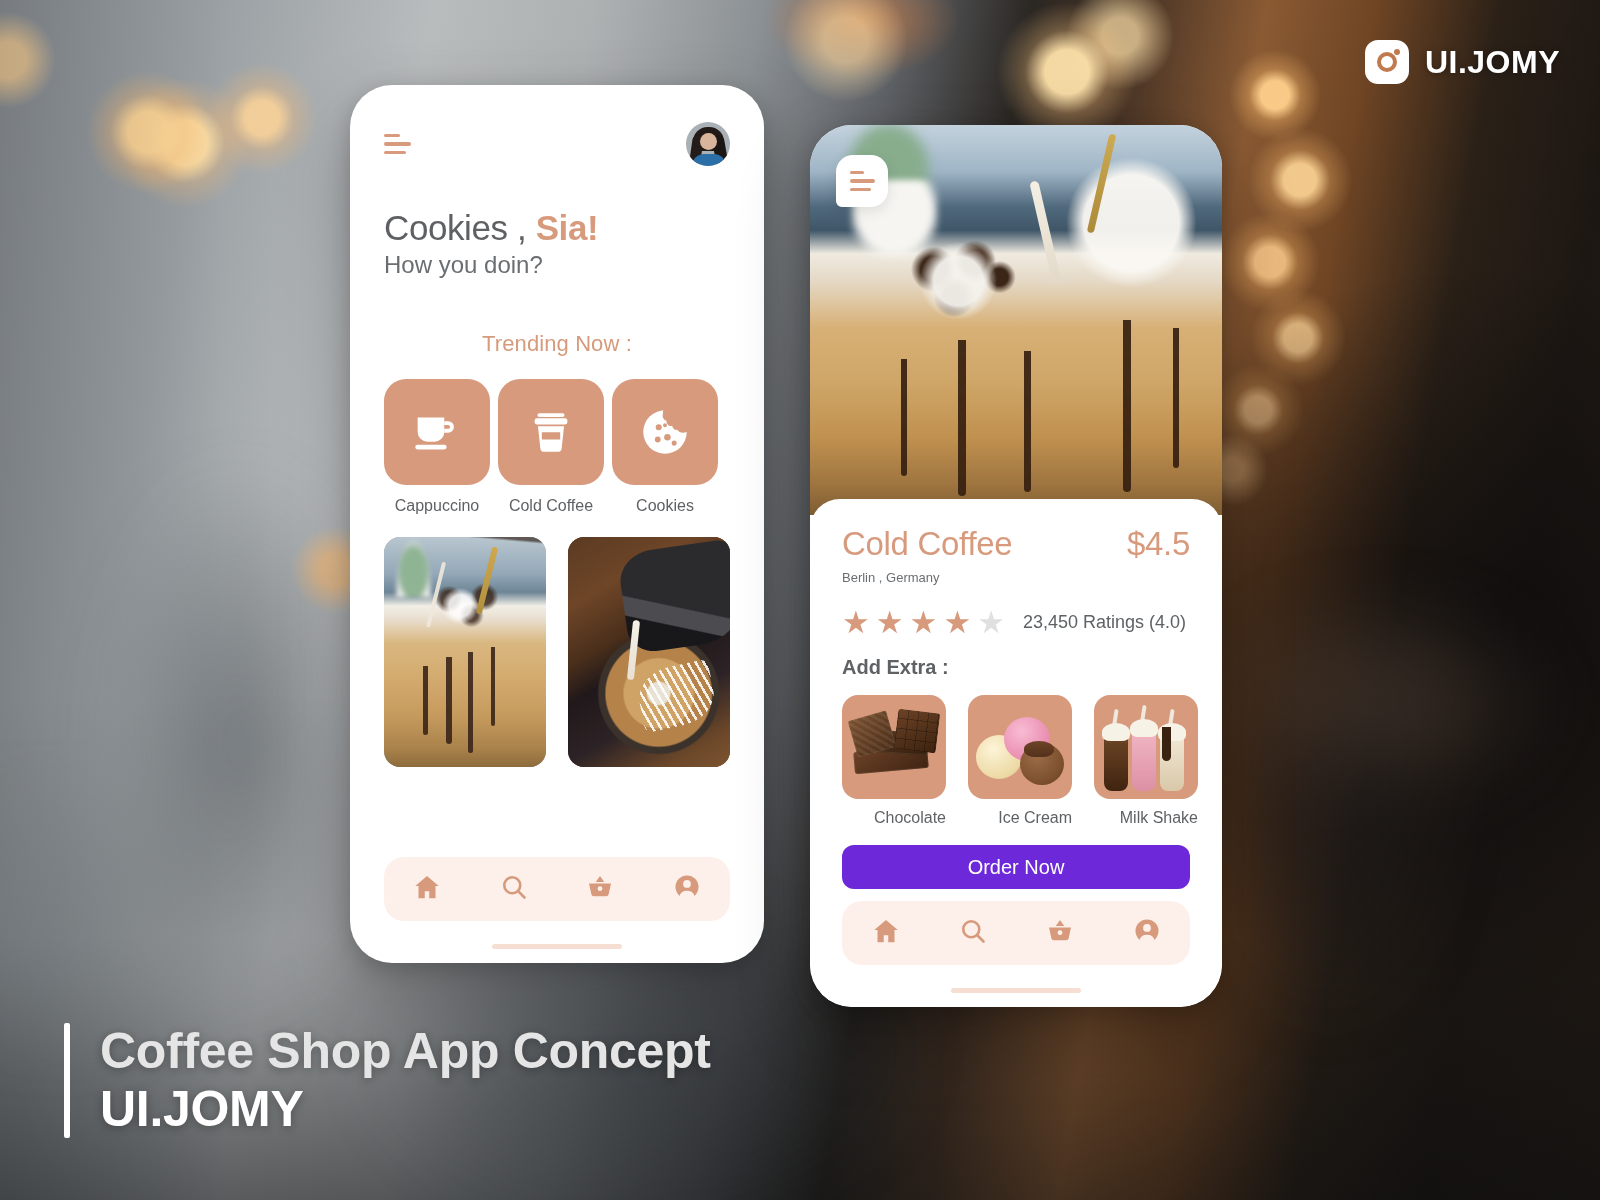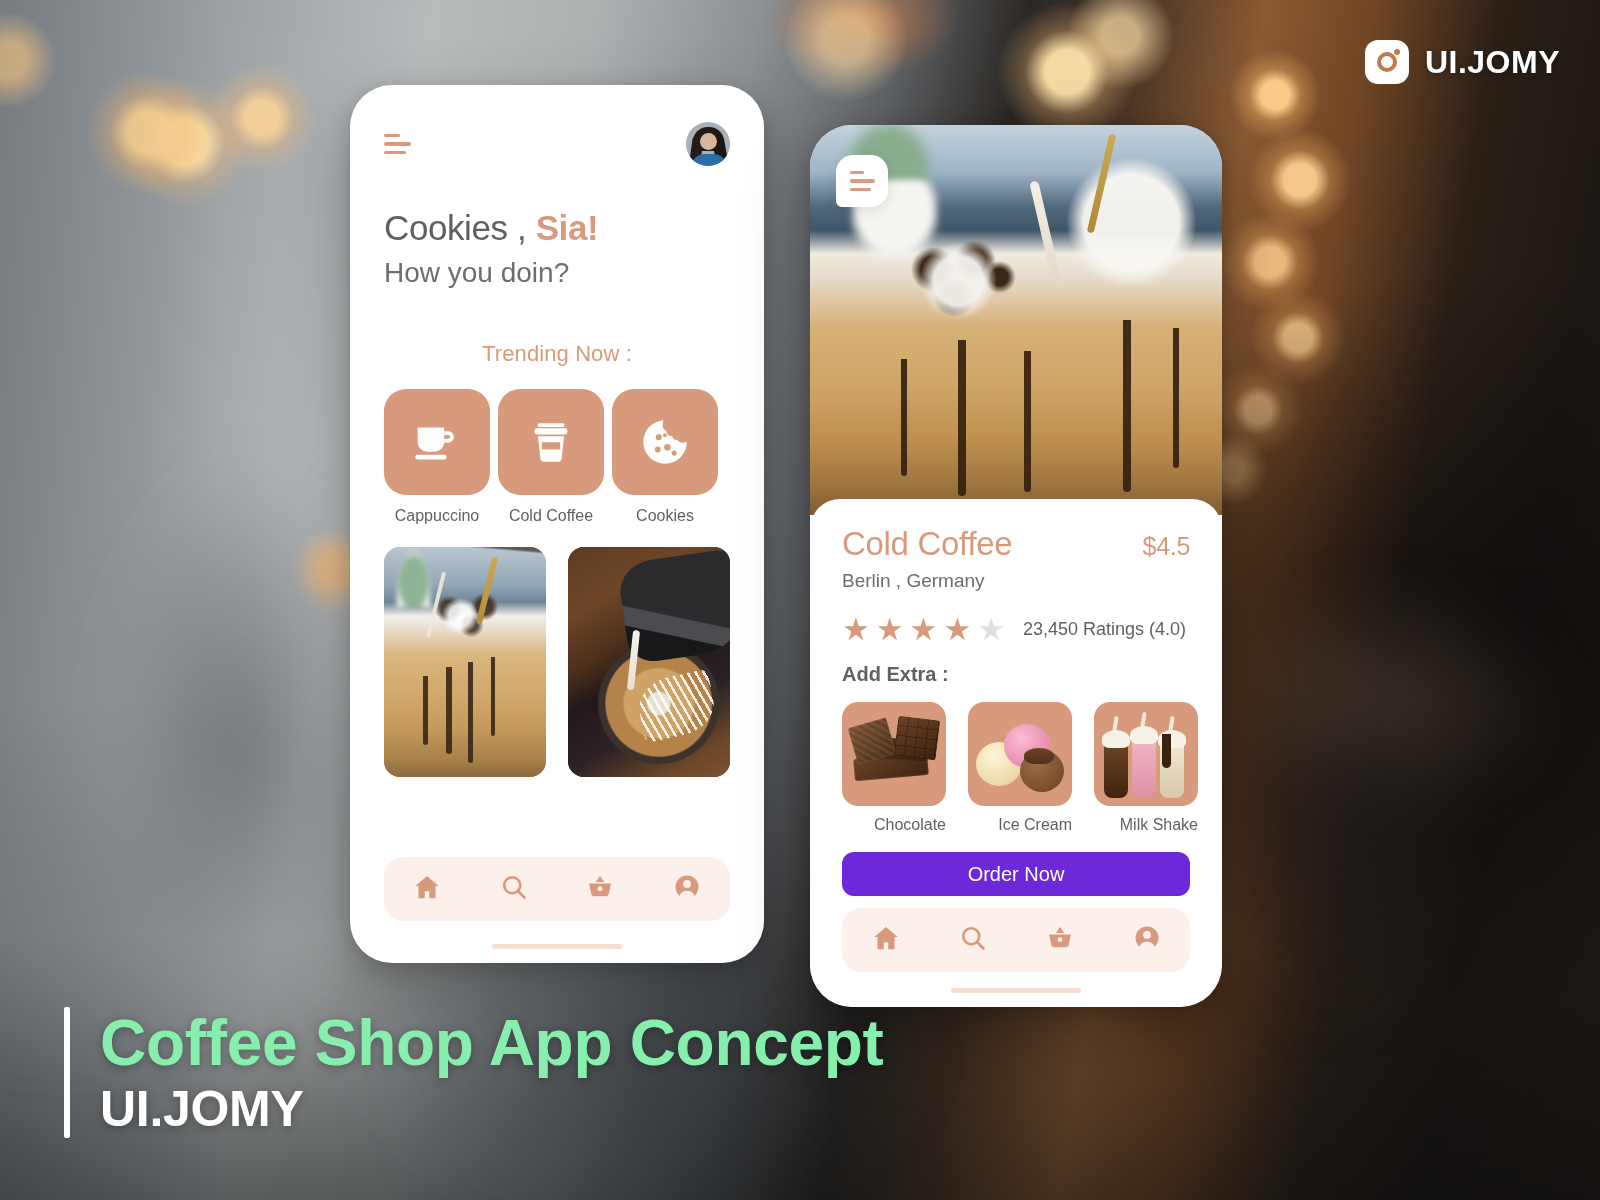--- a/index.html
+++ b/index.html
@@ -91,21 +91,21 @@
   }
 
   
   .caption {
     position: absolute; left: 64px; bottom: 62px;
     display: flex; align-items: stretch; gap: 30px; z-index: 40;
   }
   .caption .rule { width: 6px; background: #ffffff; border-radius: 2px; }
   .caption .lines { display: flex; flex-direction: column; justify-content: center; }
   .caption-title {
-    color: #86efac; font-size: 64px; font-weight: bold; line-height: 1.15;
+    color: #e5e5e5; font-size: 50px; font-weight: bold; line-height: 1.15;
     letter-spacing: -.3px; text-shadow: 0 2px 10px rgba(0,0,0,.3);
   }
   .caption-sub {
     color: #fff; font-size: 50px; font-weight: bold; line-height: 1.15;
     letter-spacing: -.3px; text-shadow: 0 2px 10px rgba(0,0,0,.3);
   }
 
   
   .phone {
     position: absolute; border-radius: 42px; overflow: hidden;
@@ -144,21 +144,21 @@
   .avatar .hair3 { position:absolute; right:4px; top:13px; width:12px; height:31px;
                   border-radius:8px; background:#1d1714; transform: rotate(-10deg); }
   .avatar .body { position:absolute; left:6px; bottom:-4px; width:34px; height:16px;
                   border-radius:12px 12px 0 0; background:#2a6fa8; }
 
   .welcome {
     padding: 42px 34px 0 34px;
   }
   .welcome h1 { font-size: 35px; font-weight: normal; color: #5e6063; letter-spacing: -.4px; }
   .welcome h1 .name { color: #d79a7c; font-weight: bold; }
-  .welcome .sub { font-size: 28px; color: #6b6e71; margin-top: 9px; font-weight: normal; }
+  .welcome .sub { font-size: 24px; color: #6b6e71; margin-top: 3px; font-weight: normal; }
 
   .section-title {
     padding: 0 34px; margin-top: 52px;
     font-size: 22px; font-weight: normal; color: #d79a7c; letter-spacing: .1px; text-align: center;
   }
 
   .trend-row { display: flex; gap: 8px; padding: 0 34px; margin-top: 22px; }
   .trend-item { width: 106px; text-align: center; cursor: pointer; }
   .trend-tile {
     width: 106px; height: 106px; border-radius: 22px; background: #d79a7c;
@@ -288,22 +288,22 @@
   .menu-fab span:nth-child(2) { width: 25px; }
   .menu-fab span:nth-child(3) { width: 21px; margin-right: 4px; }
 
   .detail-card {
     position: absolute; left: 0; right: 0; top: 374px; bottom: 0;
     background: #ffffff; border-radius: 30px 30px 42px 42px;
     padding: 26px 32px 0 32px;
   }
   .detail-head { display: flex; align-items: baseline; justify-content: space-between; }
   .detail-title { font-size: 33px; color: #d79a7c; letter-spacing: -.3px; }
-  .detail-price { font-size: 25px; color: #d79a7c; letter-spacing: -.3px; }
-  .detail-loc { font-size: 19px; color: #6b6e71; margin-top: 7px; }
+  .detail-price { font-size: 33px; color: #d79a7c; letter-spacing: -.3px; }
+  .detail-loc { font-size: 13px; color: #6b6e71; margin-top: 7px; }
 
   .rating-row { display: flex; align-items: center; gap: 18px; margin-top: 22px; }
   .stars { display: flex; gap: 6px; }
   .star { font-size: 31px; line-height: 1; color: #d79a7c; }
   .star.off { color: #e0e0e0; }
   .rating-text { font-size: 18px; color: #5f6265; }
 
   .extra-title { margin-top: 18px; font-size: 20px; font-weight: bold; color: #5f6265; }
 
   .extra-row { display: flex; gap: 22px; margin-top: 16px; }

